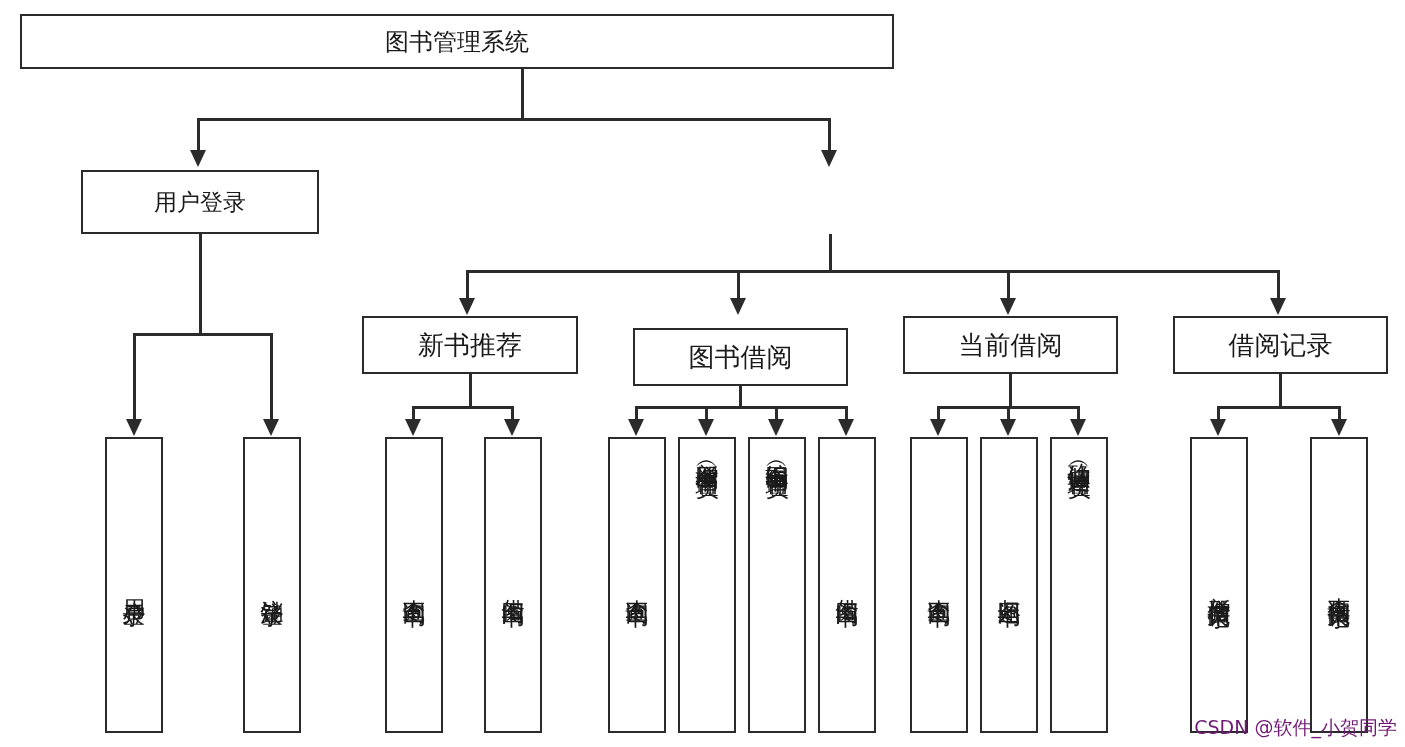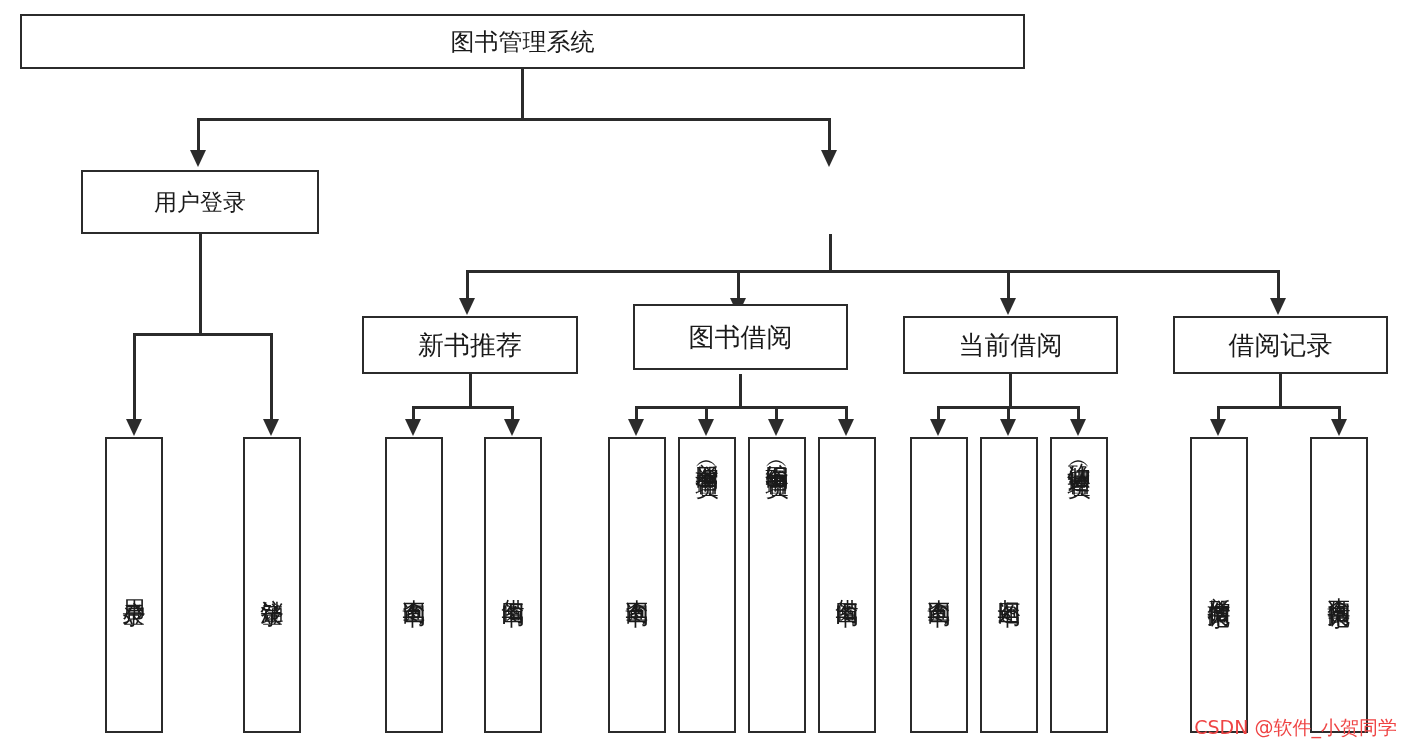--- a/index.html
+++ b/index.html
@@ -79,32 +79,32 @@
     border-top:17px solid #2b2b2b;
     z-index:2;
   }
 
   
   #watermark{
     position:absolute;
     right:8px;
     bottom:6px;
     font-size:19px;
-    color:#ef4444;
+    color:#701a75;
     white-space:nowrap;
     z-index:6;
     font-family:"DejaVu Sans","Liberation Sans",sans-serif;
   }
 </style>
 </head>
 <body>
 
 <div id="canvas">
 
-  <div class="node root" style="left:20px;top:14px;width:1005px;height:55px;">
+  <div class="node root" style="left:20px;top:14px;width:874px;height:55px;">
     <span>图书管理系统</span>
   </div>
 
   <div class="vline" style="left:521px;top:69px;width:3px;height:51px;"></div>
 
   <div class="hline" style="left:197px;top:118px;width:634px;height:3px;"></div>
 
   <div class="vline" style="left:197px;top:118px;width:3px;height:33px;"></div>
   <div class="arrow" style="left:190px;top:150px;"></div>
 
@@ -133,21 +133,21 @@
 
   <div class="vline" style="left:1007px;top:270px;width:3px;height:30px;"></div>
   <div class="arrow" style="left:1000px;top:298px;"></div>
 
   <div class="vline" style="left:1277px;top:270px;width:3px;height:30px;"></div>
   <div class="arrow" style="left:1270px;top:298px;"></div>
 
   <div class="node l3" style="left:362px;top:316px;width:216px;height:58px;">
     <span>新书推荐</span>
   </div>
-  <div class="node l3" style="left:633px;top:304px;width:215px;height:66px;">
+  <div class="node l3" style="left:633px;top:328px;width:215px;height:58px;">
     <span>图书借阅</span>
   </div>
   <div class="node l3" style="left:1173px;top:316px;width:215px;height:58px;">
     <span>借阅记录</span>
   </div>
   <div class="node l3" style="left:903px;top:316px;width:215px;height:58px;">
     <span>当前借阅</span>
   </div>
 
   <div class="vline" style="left:469px;top:374px;width:3px;height:34px;"></div>

